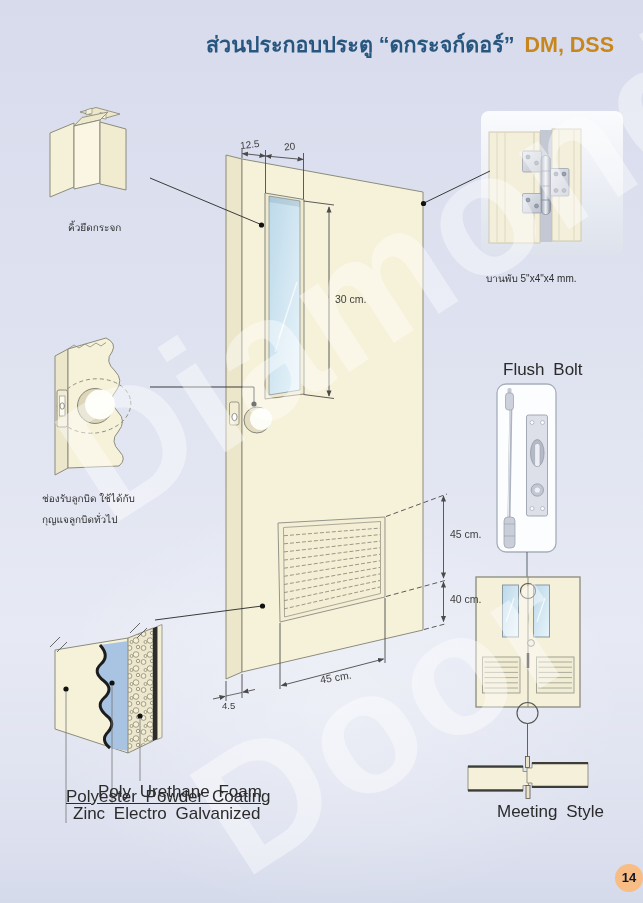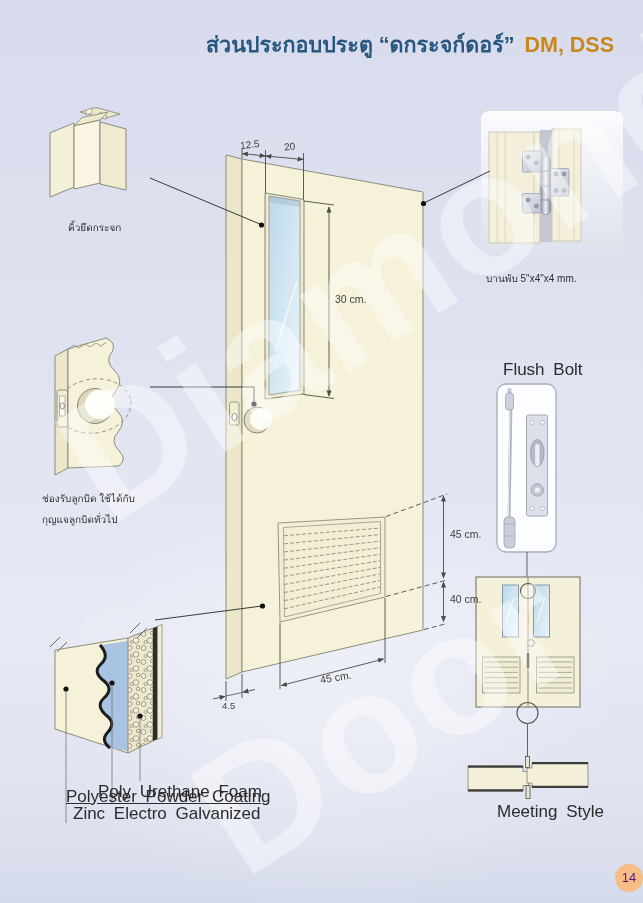--- a/index.html
+++ b/index.html
@@ -23,21 +23,21 @@
     left:175px;top:27px;width:470px;text-align:center;
     font-size:21.5px;font-weight:bold;white-space:nowrap;
   }
   .title-thai{color:#27567f;}
   .title-models{color:#c8871c;margin-left:10px;}
   .lbl-th{font-size:10px;color:#2e2e2e;margin-top:10px;}
   .lbl-en{font-size:17px;color:#2b2b2b;word-spacing:4px;}
   .dim{font-size:10px;color:#3e3e3e;white-space:nowrap;}
   .badge{
     left:615px;top:864px;width:28px;height:28px;border-radius:50%;
-    background:#f7bd85;color:#4c1d95;font-size:13px;font-weight:normal;
+    background:#f7bd85;color:#0f172a;font-size:13px;font-weight:bold;
     text-align:center;line-height:28px;
   }
 </style>
 </head>
 <body>
 
 <div class="page">
 
   <svg class="art" width="643" height="903" viewBox="0 0 643 903">
     <defs>

